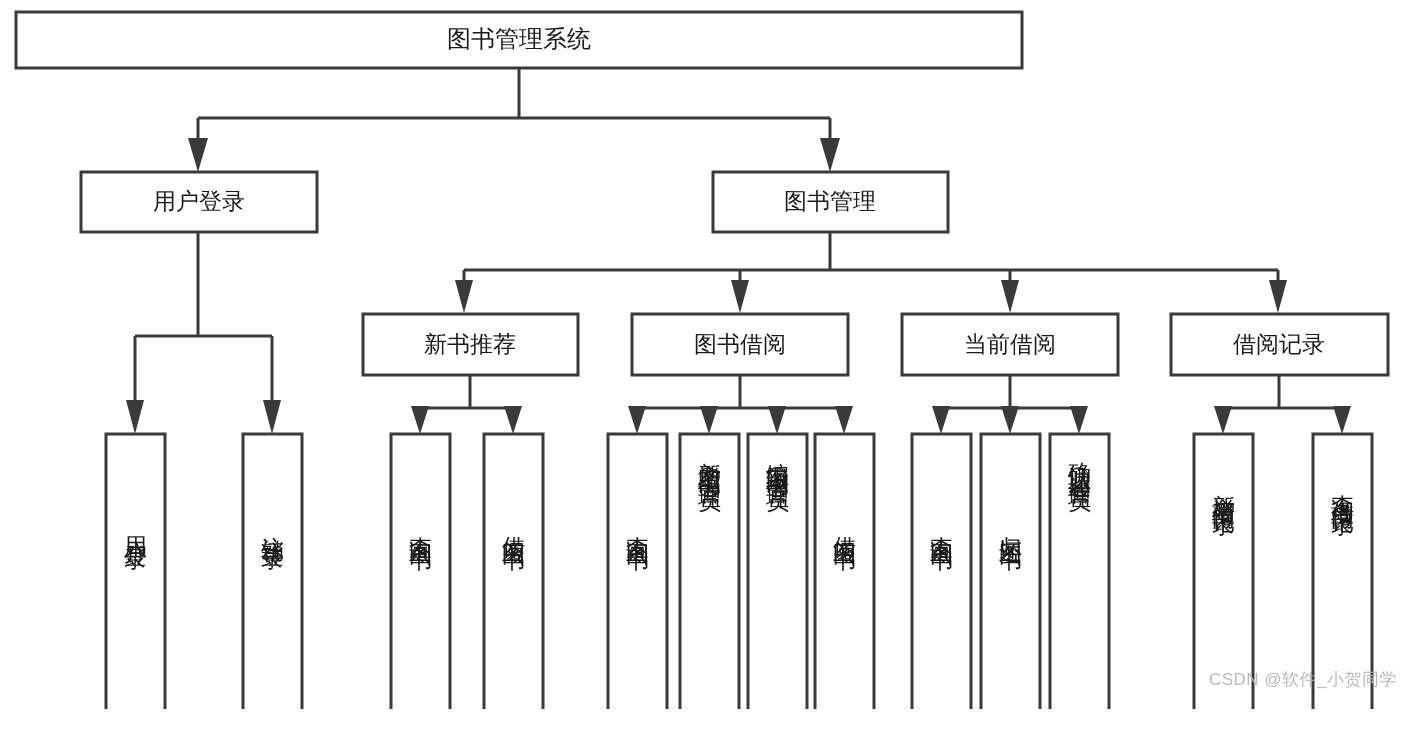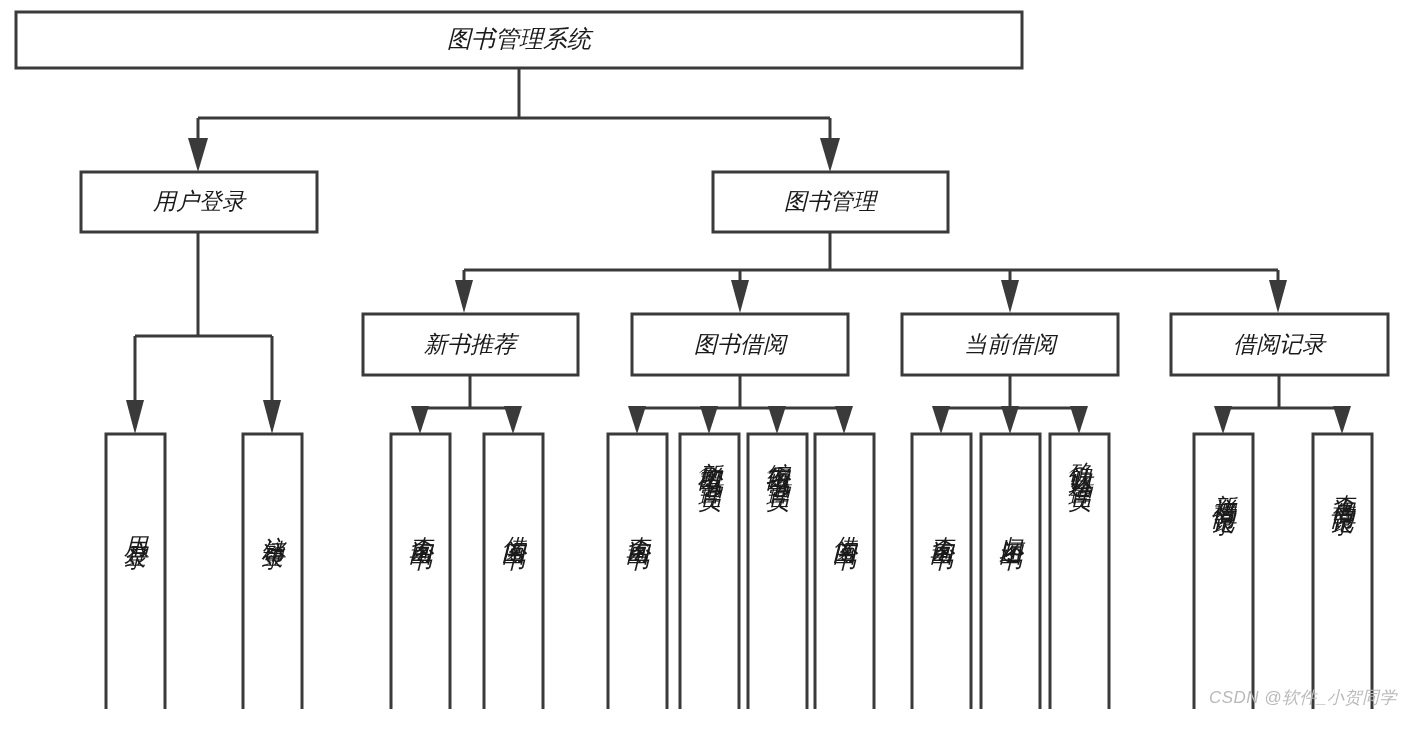--- a/index.html
+++ b/index.html
@@ -10,21 +10,20 @@
   }
   body {
     font-family: "Liberation Sans", "DejaVu Sans", sans-serif;
   }
   #diagram-root {
     position: relative;
     width: 1405px;
     height: 709px;
     background: #ffffff;
     overflow: hidden;
-    font-style: italic;
   }
   svg.diagram-canvas {
     position: absolute;
     left: 0;
     top: 0;
     width: 1405px;
     height: 747px;
     display: block;
   }
   .node-box {
@@ -71,21 +70,21 @@
     font-size: 23px;
     line-height: 1.18;
     color: #1a1a1a;
     letter-spacing: 4px;
     text-align: center;
     white-space: nowrap;
   }
   .watermark {
     position: absolute;
     right: 8px;
-    bottom: 0;
+    bottom: 18px;
     font-family: "Liberation Sans", "DejaVu Sans", sans-serif;
     font-size: 17px;
     color: #b9b9b9;
     letter-spacing: 0.5px;
     user-select: none;
   }
 </style>
 </head>
 <body>
 

